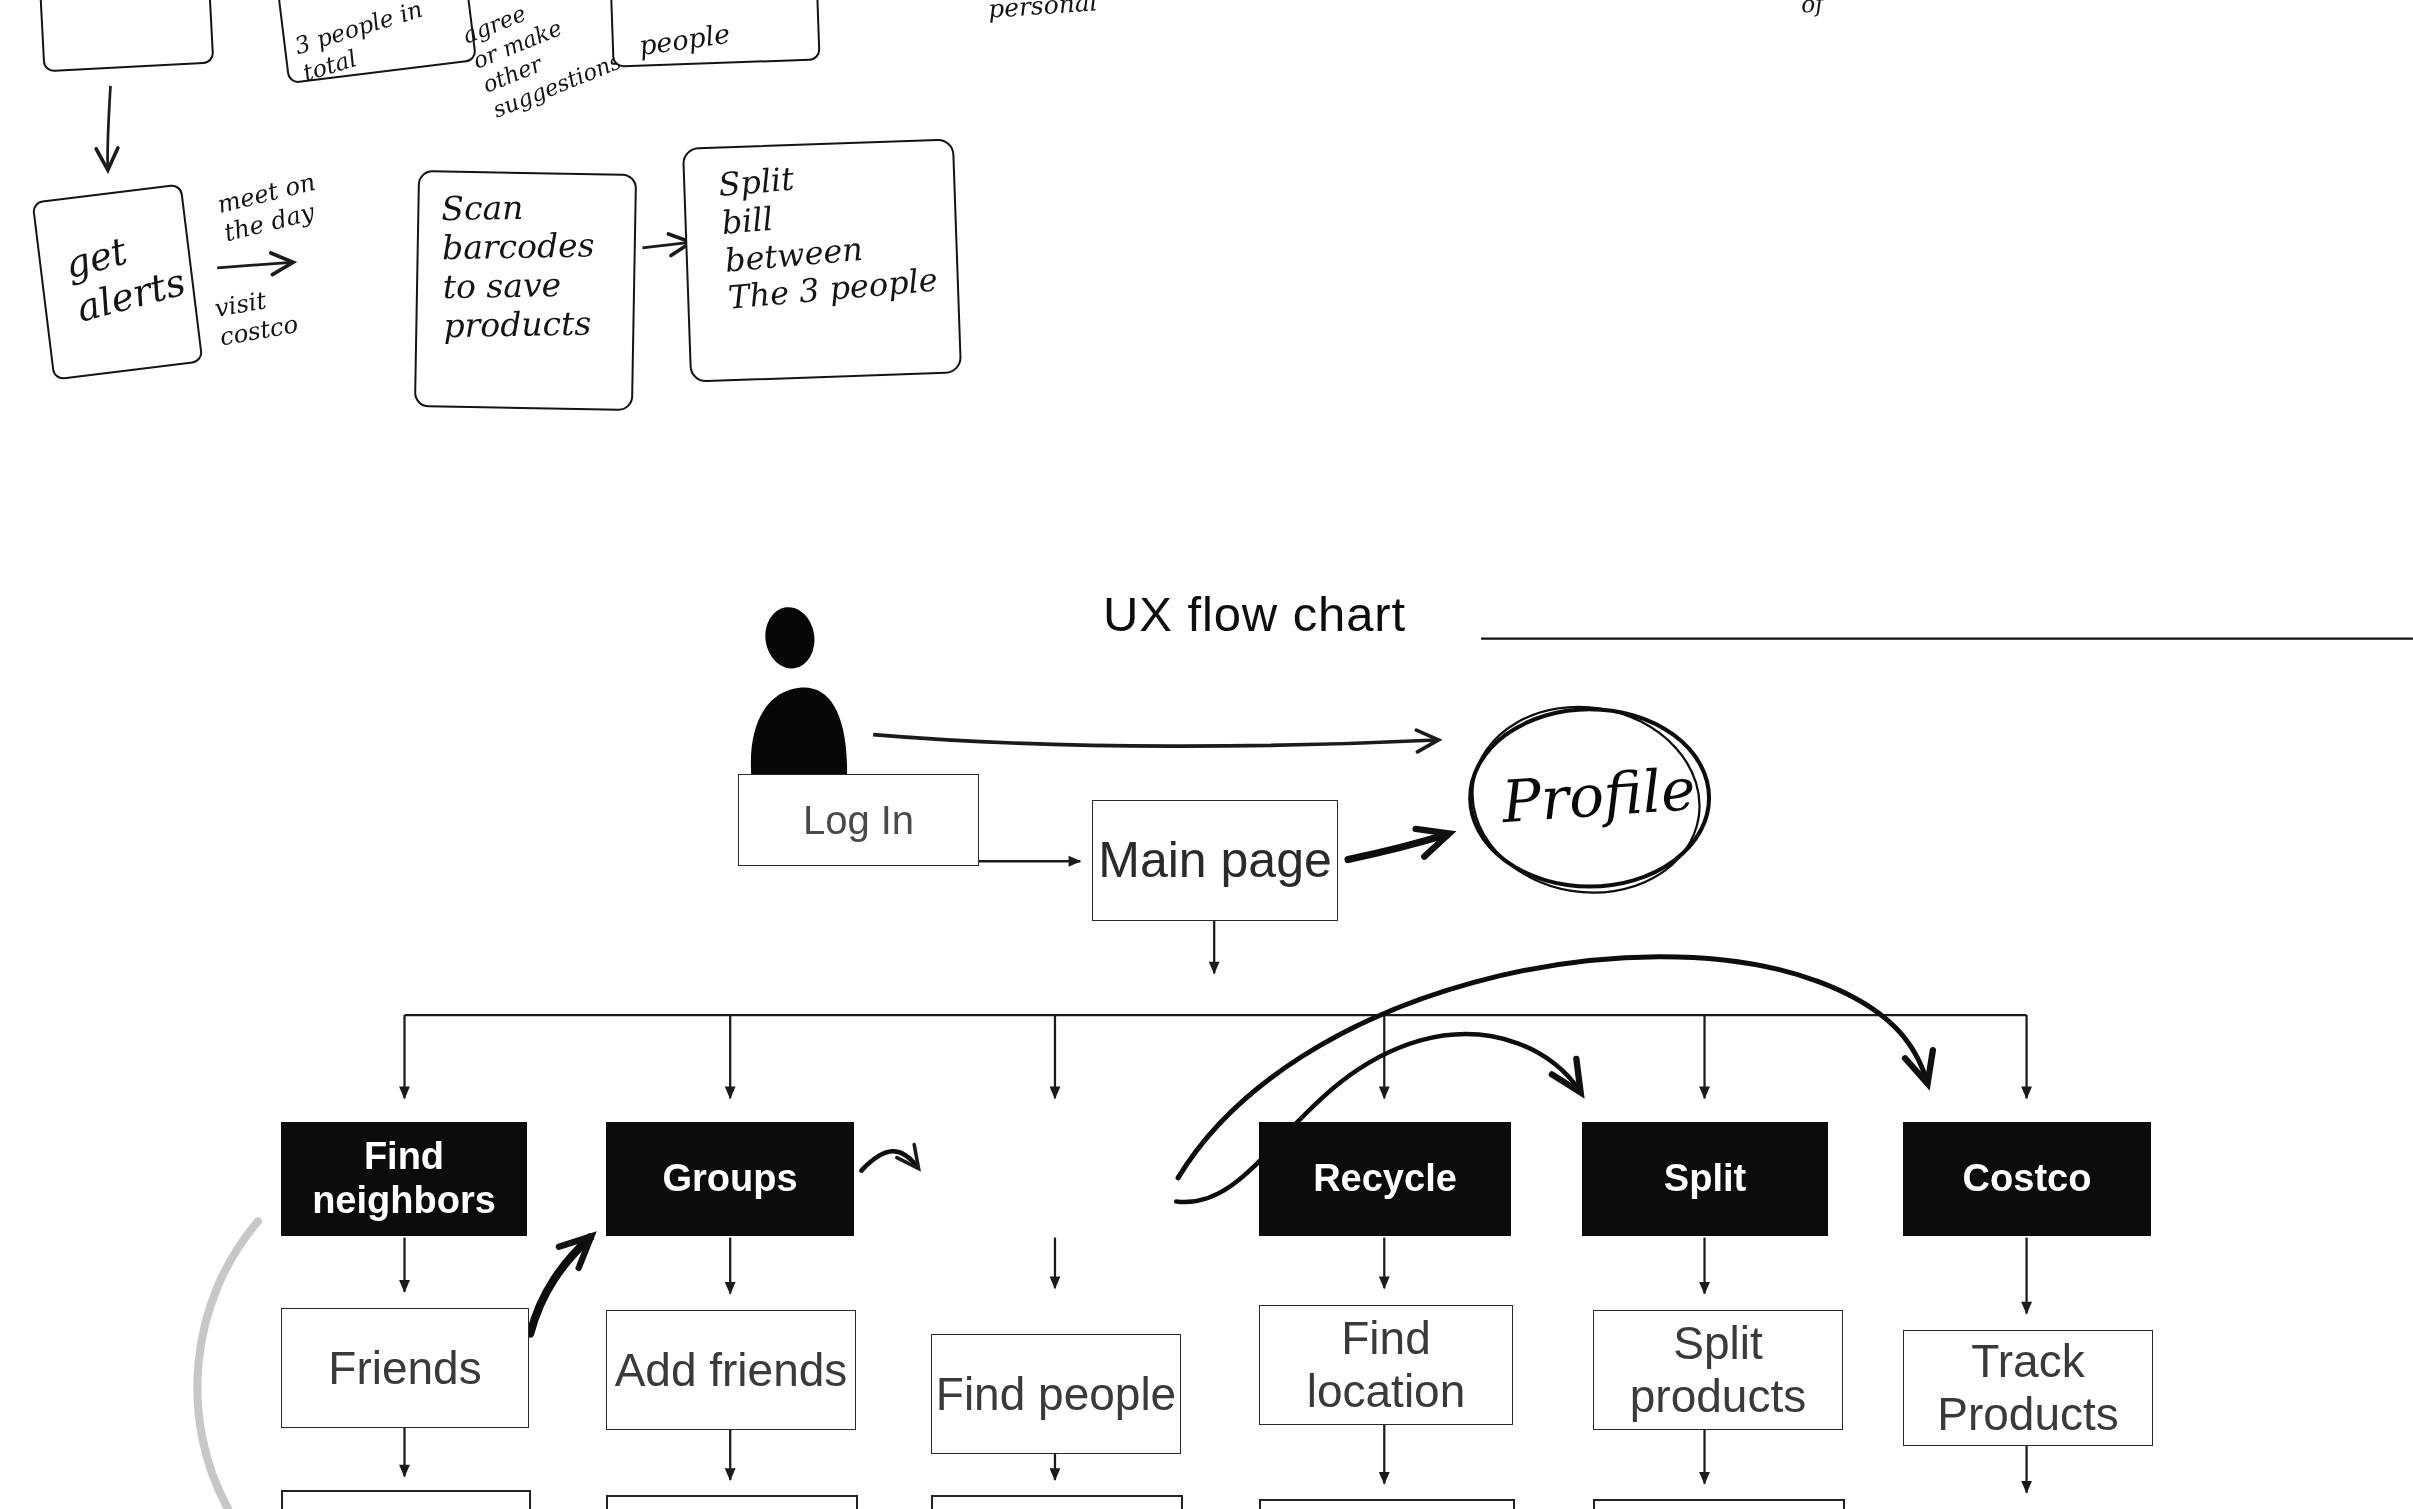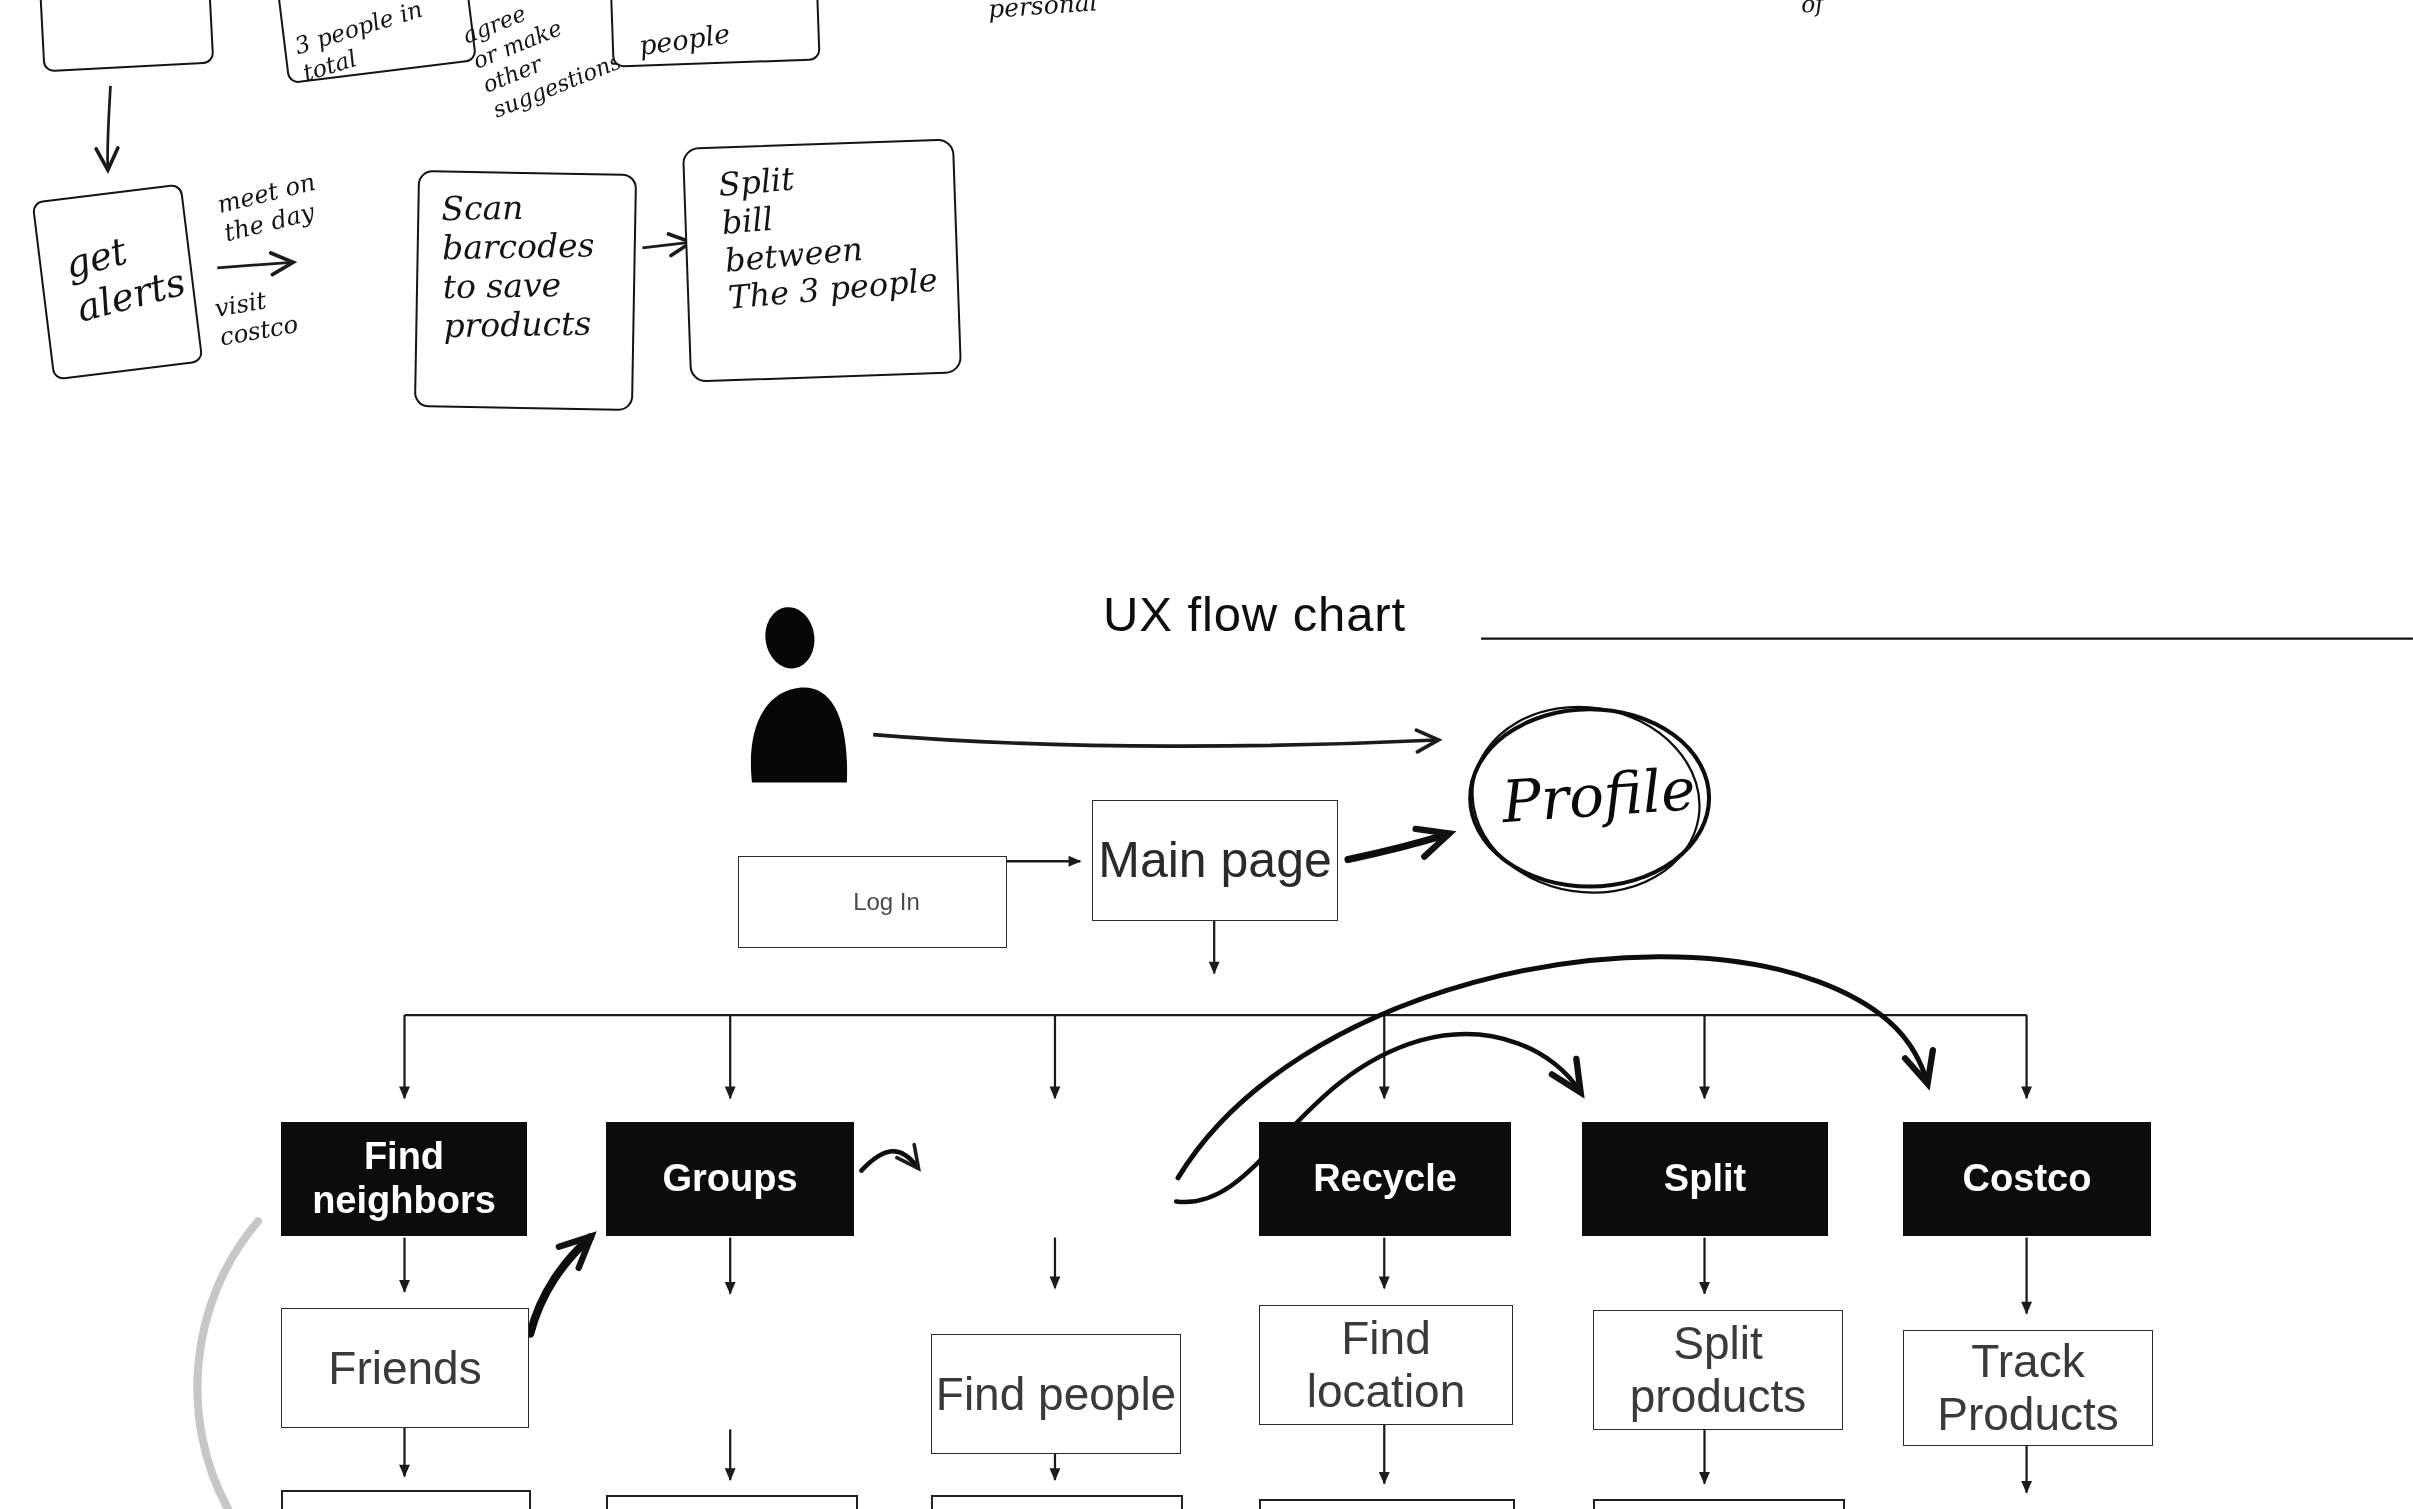--- a/index.html
+++ b/index.html
@@ -137,32 +137,33 @@
     <span class="hand" style="left:36px;top:12.7px;font-size:32px;transform:rotate(-3deg);">Split
 bill
 between
 The 3 people</span>
   </div>
 
   <div class="title" style="left:1103px;top:586px;">UX flow chart</div>
 
   <div class="profile-label" style="left:1502px;top:762px;width:181px;text-align:center;">Profile</div>
 
-  <div class="flowbox outline" style="left:738px;top:856px;width:239px;height:90px;font-size:24px;color:#4a4a4a;padding-left:28px;">Log In</div>
+  <div class="flowbox outline" style="left:738px;top:774px;width:239px;height:90px;font-size:40px;color:#4a4a4a;">Log In</div>
 
   <div class="flowbox outline" style="left:1092px;top:800px;width:244px;height:119px;font-size:50px;color:#2a2a2a;">Main page</div>
 
   <div class="flowbox solid" style="left:281px;top:1122px;width:246px;height:114px;">Find
 neighbors</div>
   <div class="flowbox solid" style="left:606px;top:1122px;width:248px;height:114px;">Groups</div>
   <div class="flowbox solid" style="left:1259px;top:1122px;width:252px;height:114px;">Recycle</div>
   <div class="flowbox solid" style="left:1582px;top:1122px;width:246px;height:114px;">Split</div>
   <div class="flowbox solid" style="left:1903px;top:1122px;width:248px;height:114px;">Costco</div>
 
   <div class="flowbox outline" style="left:281px;top:1308px;width:246px;height:118px;">Friends</div>
+  <div class="flowbox outline" style="left:606px;top:1310px;width:248px;height:118px;">Add friends</div>
   <div class="flowbox outline" style="left:931px;top:1334px;width:248px;height:118px;">Find people</div>
   <div class="flowbox outline" style="left:1259px;top:1305px;width:252px;height:118px;">Find location</div>
   <div class="flowbox outline" style="left:1593px;top:1310px;width:248px;height:118px;">Split
 products</div>
   <div class="flowbox outline" style="left:1903px;top:1330px;width:248px;height:114px;">Track
 Products</div>
 
   <div class="partial" style="left:281px;top:1490px;width:246px;height:45px;"></div>
   <div class="partial" style="left:606px;top:1495px;width:248px;height:45px;"></div>
   <div class="partial" style="left:931px;top:1495px;width:248px;height:45px;"></div>

